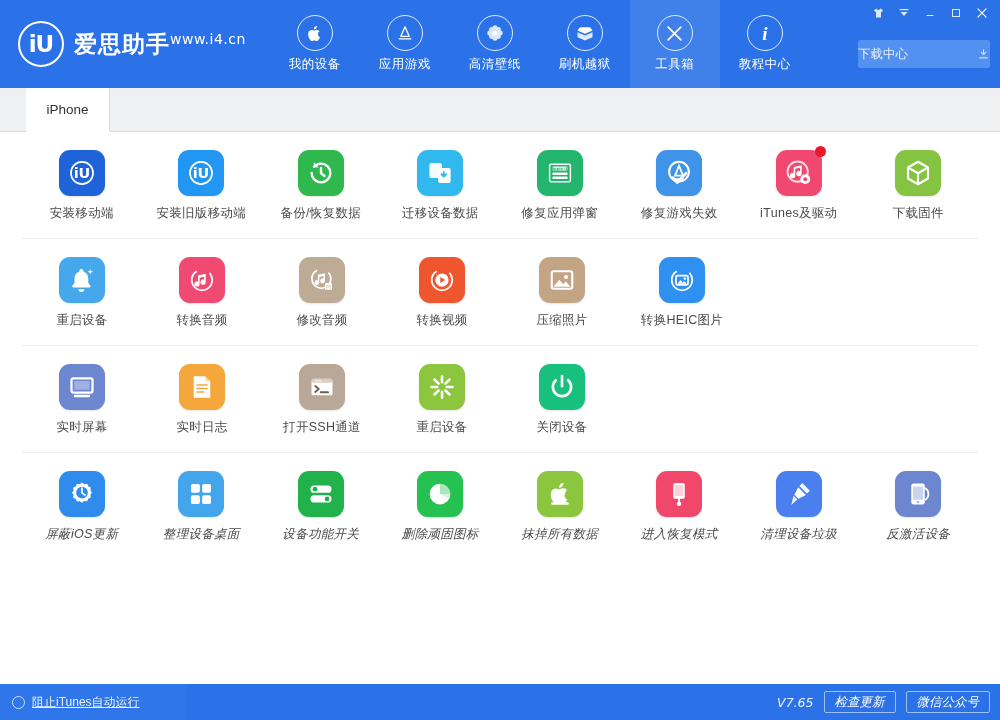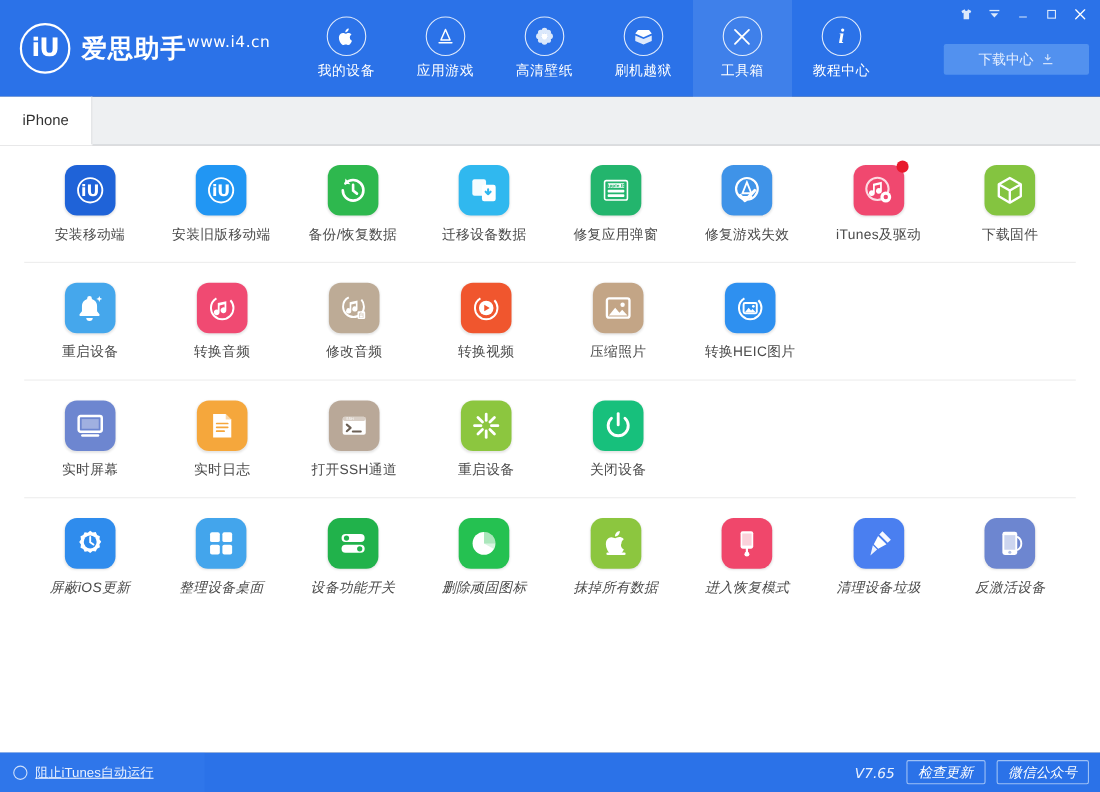--- a/index.html
+++ b/index.html
@@ -82,21 +82,21 @@
   .win-btn {
     width: 24px; height: 22px;
     display: flex; align-items: center; justify-content: center;
     color: #e8f0fd; cursor: pointer;
   }
   .download-center {
     position: absolute; right: 10px; top: 40px;
     width: 132px; height: 28px;
     background: #5291ef;
     border-radius: 2px;
-    display: flex; align-items: center; justify-content: center;
+    display: flex; align-items: center; justify-content: space-between;
     gap: 6px;
     color: #e7f0ff; font-size: 12.5px;
     cursor: pointer;
   }
 
   
   .tabbar {
     height: 44px;
     flex: 0 0 44px;
     background: #eef0f2;
@@ -113,20 +113,21 @@
     color: #333;
     background: transparent;
     cursor: pointer;
     border-right: 1px solid #d9dcdf;
   }
   .tab.active {
     background: #ffffff;
     border-bottom: 1px solid #ffffff;
     position: relative; z-index: 2;
     margin-bottom: -1px;
+    margin-left: 26px;
   }
 
   
   .main {
     flex: 1 1 auto;
     background: #ffffff;
     padding: 0 22px;
     overflow: hidden;
   }
   .tool-row {

